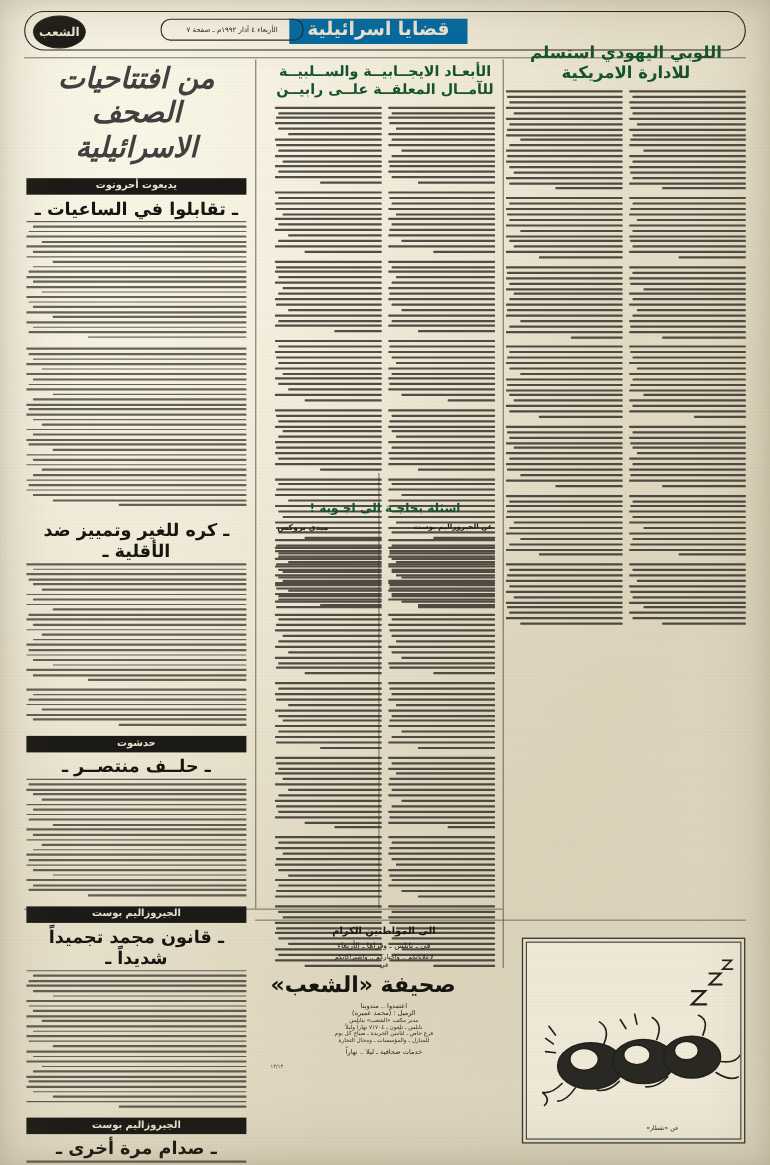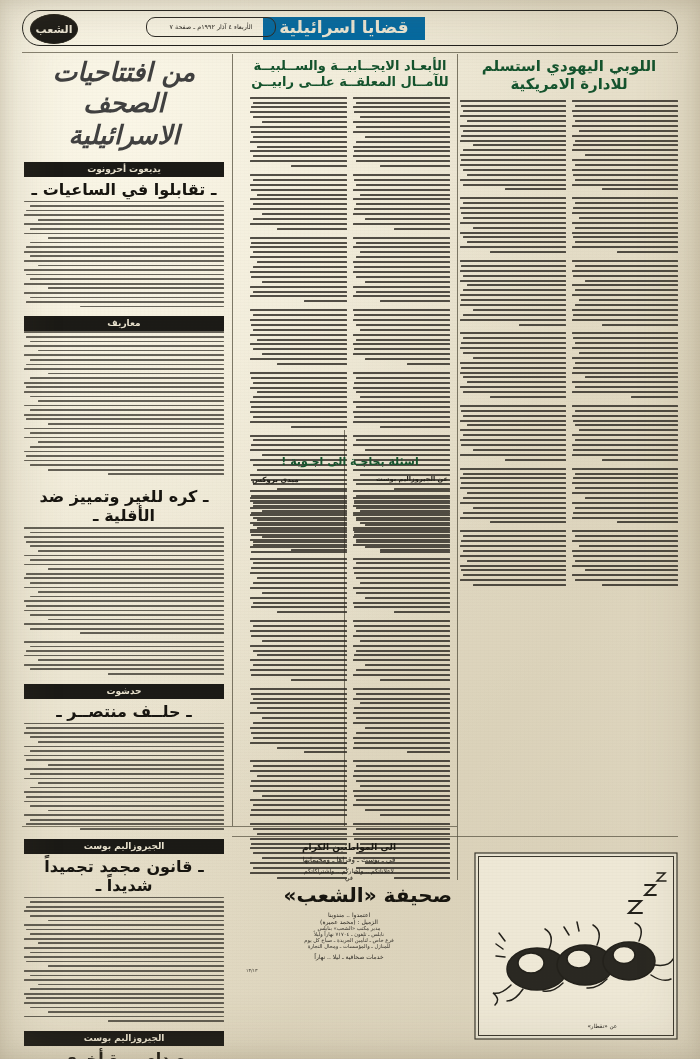--- a/index.html
+++ b/index.html
@@ -101,21 +101,21 @@
     font-size:26px;font-weight:bold;font-style:italic;
     text-align:center;line-height:1.25;color:#404040;
   }
 
   
   .cartoon-box{position:absolute;}
   .cartoon-cap{font-size:5.6px;text-align:center;color:#2c2922;}
 
   
   .ad-line{font-size:7px;text-align:center;color:#201e18;letter-spacing:.2px;}
-  .ad-big{font-size:20px;font-weight:bold;text-align:right;color:#17150f;}
+  .ad-big{font-size:20px;font-weight:bold;text-align:left;color:#17150f;}
   .ad-mid{font-size:9px;font-weight:bold;text-align:center;color:#1b1913;}
   .ad-sm{font-size:6px;text-align:center;color:#2a2721;}
   .ad-xs{font-size:5.2px;text-align:center;color:#33302a;}
 </style>
 </head>
 <body>
 
 <div class="paper"></div>
 <div class="page">
 
@@ -128,21 +128,21 @@
     <div class="mast-logo">الشعب</div>
   </div>
 
   <div class="rule-h" style="left:22px;top:52px;width:656px;"></div>
   <div class="rule-v" style="left:232px;top:54px;height:772px;"></div>
   <div class="rule-v" style="left:457px;top:54px;height:826px;"></div>
   <div class="rule-v" style="left:344px;top:430px;height:396px;"></div>
   <div class="rule-h" style="left:22px;top:826px;width:435px;"></div>
   <div class="rule-h" style="left:232px;top:836px;width:446px;"></div>
 
-  <div class="col" style="right:22px;top:58px;width:218px;">
+  <div class="col" style="right:22px;top:40px;width:218px;">
     <div class="hl hl-xl">اللوبي اليهودي استسلم للادارة الامريكية</div>
 
     <div style="display:flex;gap:6px;margin-top:7px;">
       <div class="body" style="flex:1">
         <div class="ln s1"></div>
           <div class="ln s2"></div>
           <div class="ln s1"></div>
           <div class="ln s3"></div>
         <div class="ln s2"></div>
           <div class="ln s1"></div>
@@ -580,21 +580,20 @@
           <div class="ln t s1"></div>
           <div class="ln t s5"></div>
         <div class="ln t s1"></div>
           <div class="ln t s2"></div>
           <div class="ln t s3"></div>
           <div class="ln t s6"></div>
       </div>
     </div>
 
     <div style="margin-top:9px;">
-      <div class="banner">معاريف</div>
       <div class="body">
         <div class="ln t s1"></div>
           <div class="ln t s3"></div>
           <div class="ln t s2"></div>
           <div class="ln t s1"></div>
         <div class="ln t s4"></div>
           <div class="ln t s1"></div>
           <div class="ln t s2"></div>
           <div class="ln t s3"></div>
         <div class="ln t s1"></div>
@@ -927,21 +926,21 @@
         <div class="ln s1"></div>
           <div class="ln s2"></div>
           <div class="ln s1"></div>
           <div class="ln s6"></div>
       </div>
     </div>
   </div>
 
   <div class="col" style="right:248px;top:842px;width:206px;">
     <div class="ad-mid">الى المواطنين الكرام</div>
-    <div class="ad-line" style="margin-top:4px;">في ـ بوست ـ وقراها ـ ومخيماتها</div>
+    <div class="ad-line" style="margin-top:4px;">في ـ نابلس ـ وقراها ـ الأربعاء</div>
     <div class="ad-sm" style="margin-top:3px;">لاعلاناتكم .. واخباركم .. واشتراكاتكم</div>
     <div class="ad-sm">في</div>
     <div class="ad-big" style="margin-top:2px;">صحيفة «الشعب»</div>
     <div class="ad-sm" style="margin-top:4px;">اعتمدوا .. مندوبنا</div>
     <div class="ad-sm">الزميل : (محمد عميرة)</div>
     <div class="ad-xs">مدير مكتب «الشعب» بنابلس</div>
     <div class="ad-xs">نابلس ـ تلفون ـ ٧١٧٠٤ نهاراً وليلاً</div>
     <div class="ad-xs">فرع خاص ـ لتأمين الجريدة ـ صباح كل يوم</div>
     <div class="ad-xs">للمنازل ـ والمؤسسات ـ ومحال التجارة</div>
     <div class="ad-sm" style="margin-top:4px;">خدمات صحافية ـ ليلا .. نهاراً</div>

